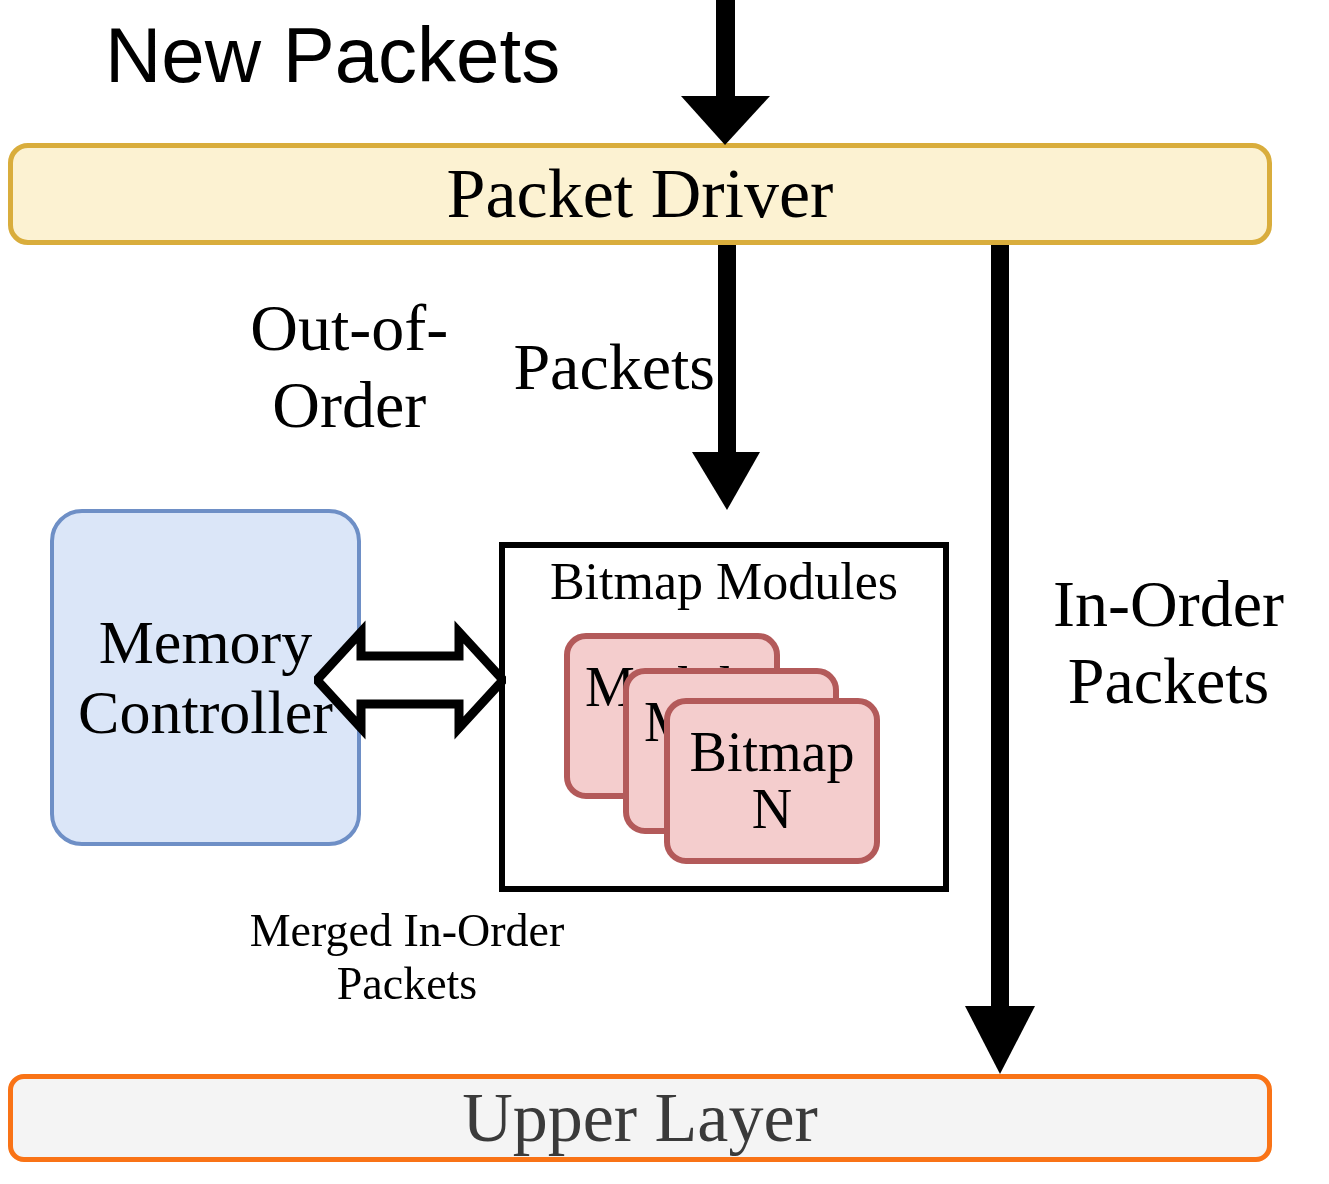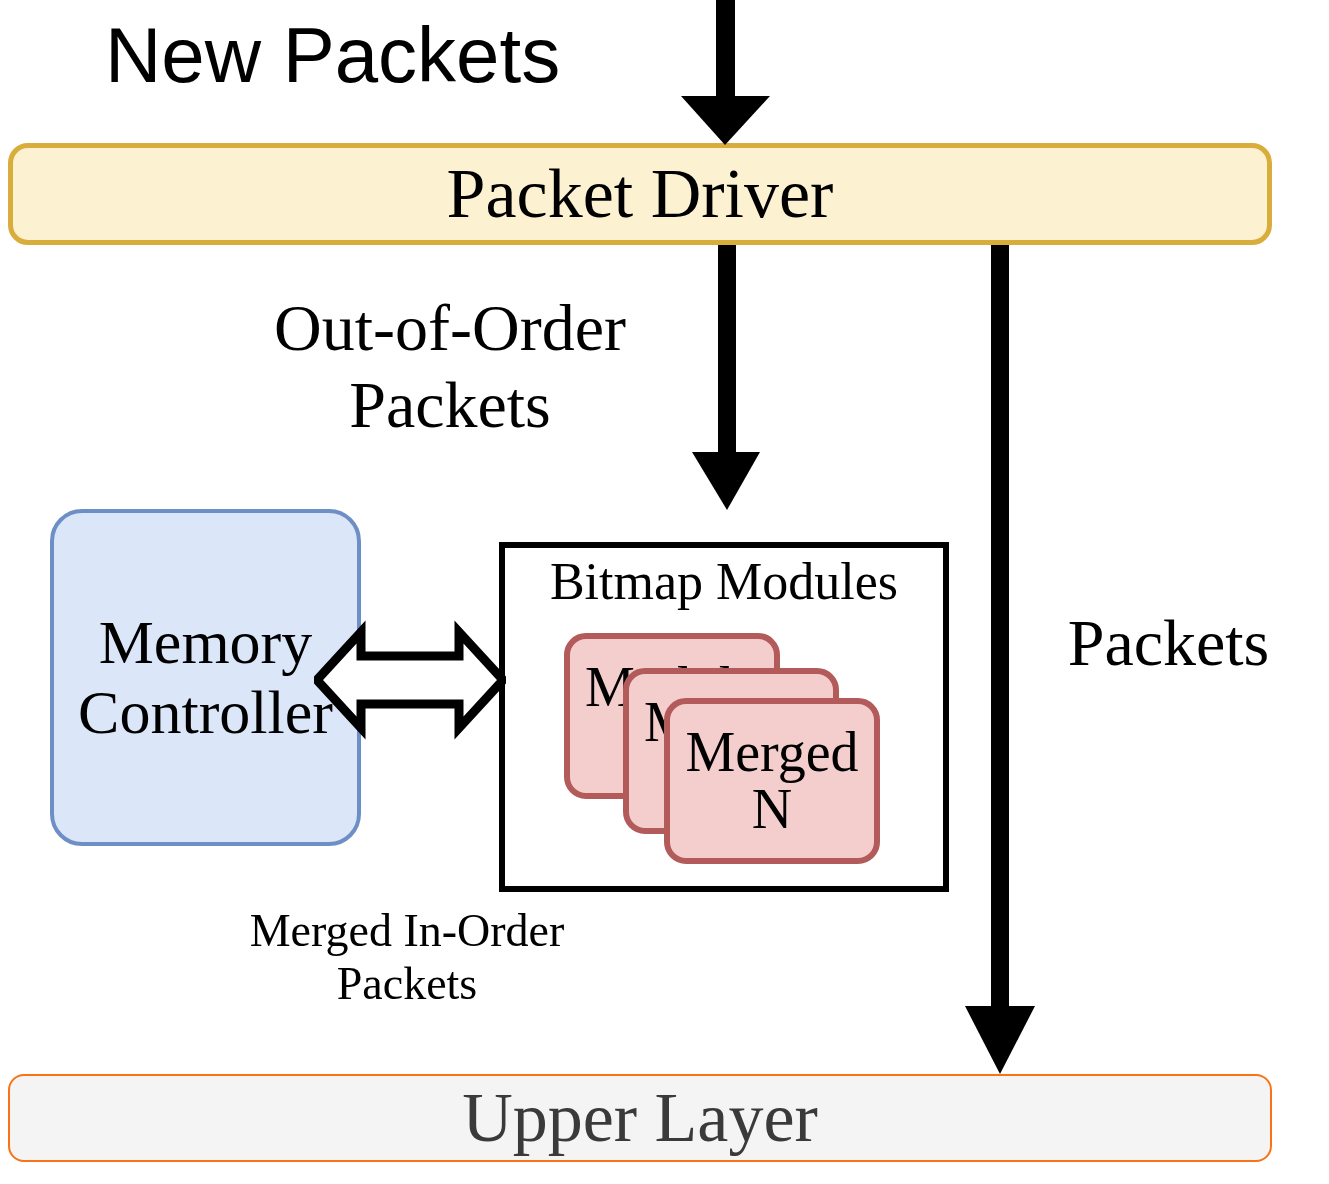--- a/index.html
+++ b/index.html
@@ -111,21 +111,20 @@
   #module-card-2 { left: 118px; top: 120px; z-index: 2; }
   #module-card-3 { left: 159px; top: 150px; z-index: 3; }
 
   
   #out-of-order-label {
     left: 185px;
     top: 272px;
     width: 530px;
     height: 190px;
     font-size: 66px;
-    flex-direction: column;
     line-height: 1.16;
   }
   #in-order-label {
     left: 1016px;
     top: 548px;
     width: 305px;
     height: 190px;
     font-size: 66px;
     flex-direction: column;
     line-height: 1.16;
@@ -140,21 +139,21 @@
     line-height: 1.16;
   }
 
   
   #upper-layer {
     left: 8px;
     top: 1074px;
     width: 1264px;
     height: 88px;
     background: #f4f4f4;
-    border: 2px solid #f97316;
+    border: 5px solid #f97316;
     border-radius: 16px;
     font-size: 70px;
     color: #3a3a3a;
   }
 
   
   #connectors {
     position: absolute;
     left: 0;
     top: 0;
@@ -211,24 +210,25 @@
   <div class="node" id="memory-controller">
     <span>Memory</span>
     <span>Controller</span>
   </div>
 
   <div class="node" id="bitmap-modules">
     <div id="bitmap-modules-title">Bitmap Modules</div>
 
     <div class="module-card" id="module-card-1">Module 1</div>
     <div class="module-card" id="module-card-2">Module 2</div>
-    <div class="module-card" id="module-card-3">Merged N</div>
+    <div class="module-card" id="module-card-3">Bitmap N</div>
   </div>
 
   <div class="node" id="in-order-label">
+    <span>In-Order</span>
     <span>Packets</span>
   </div>
 
   <div class="node" id="merged-label">
     <span>Merged In-Order</span>
     <span>Packets</span>
   </div>
 
   <div class="node" id="upper-layer">Upper Layer</div>
 

